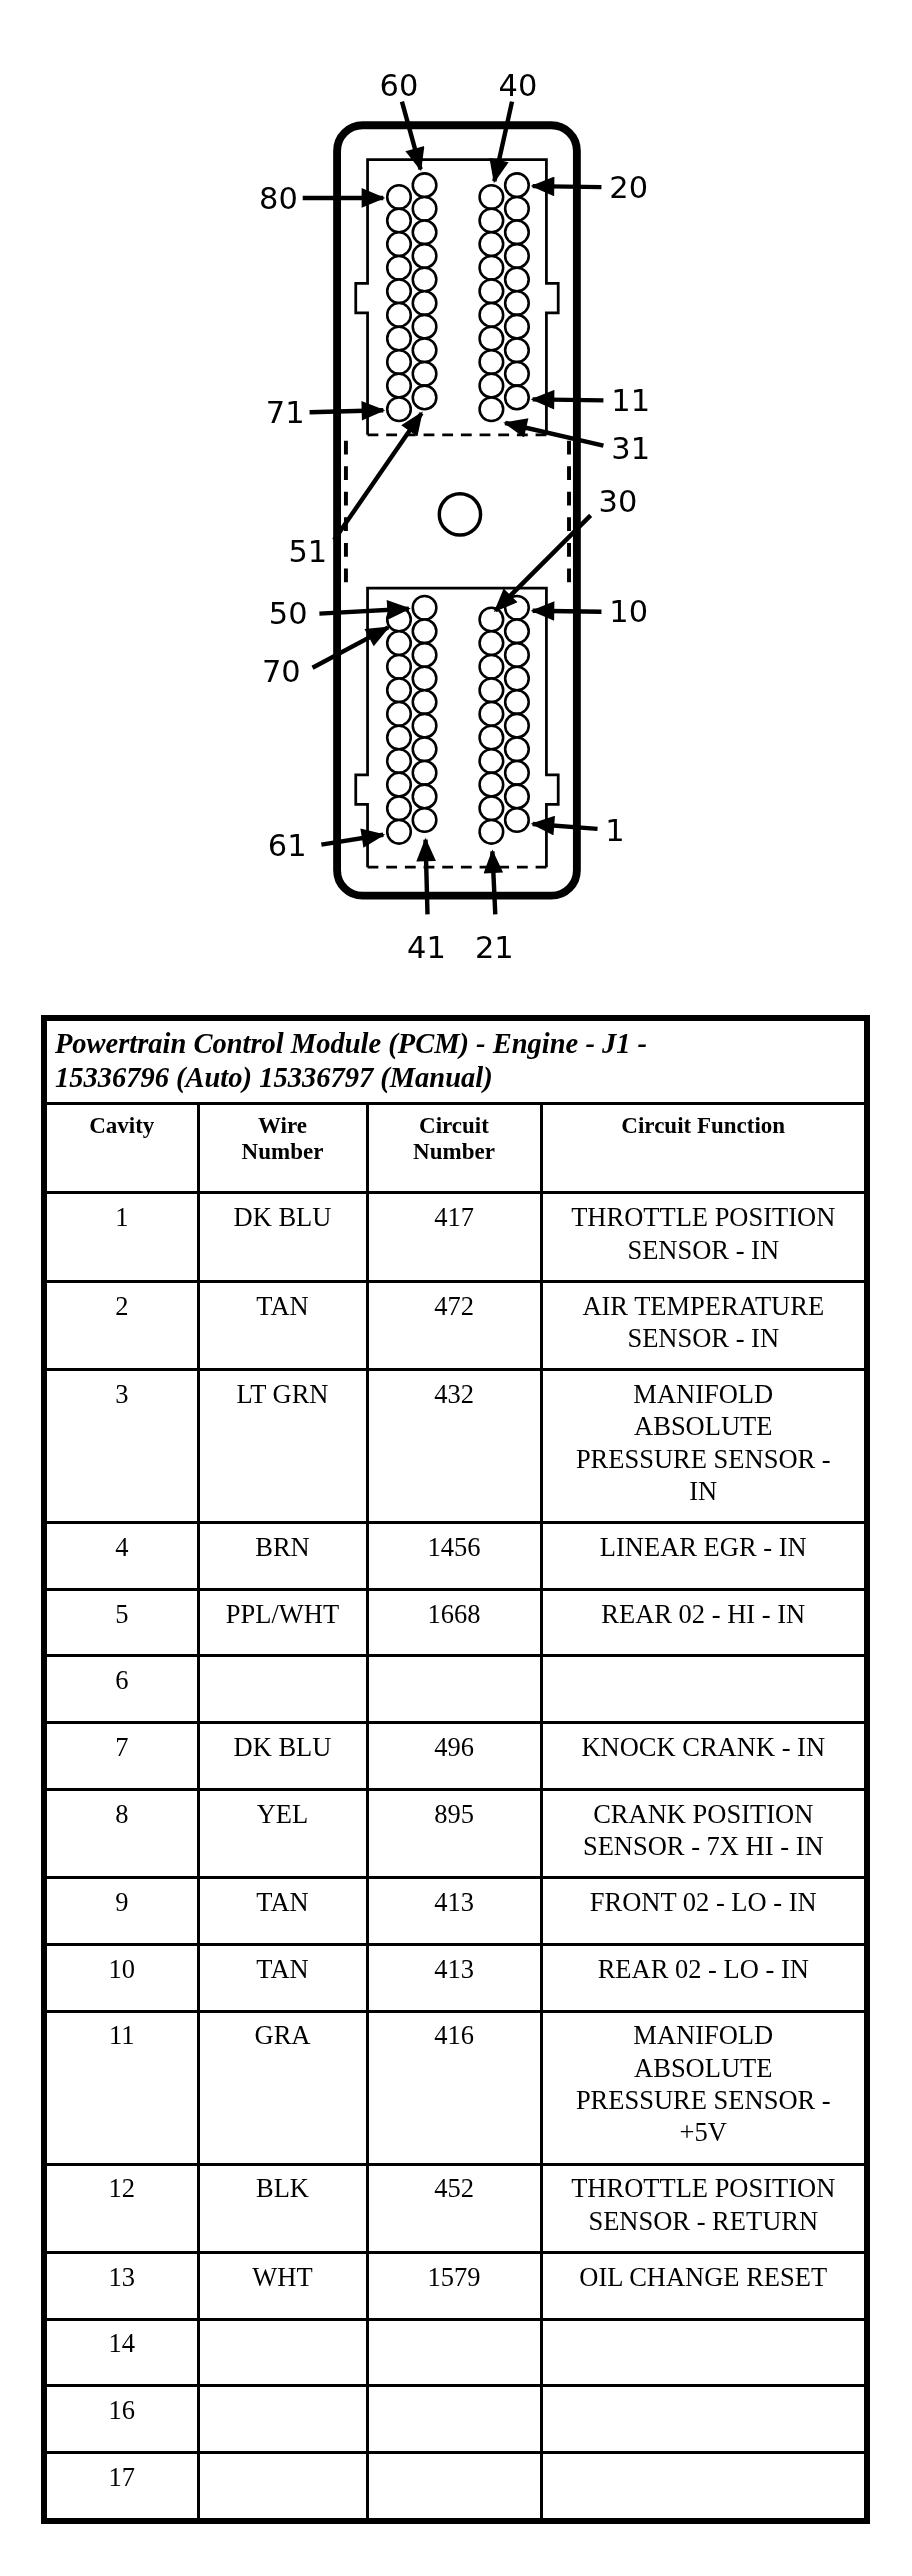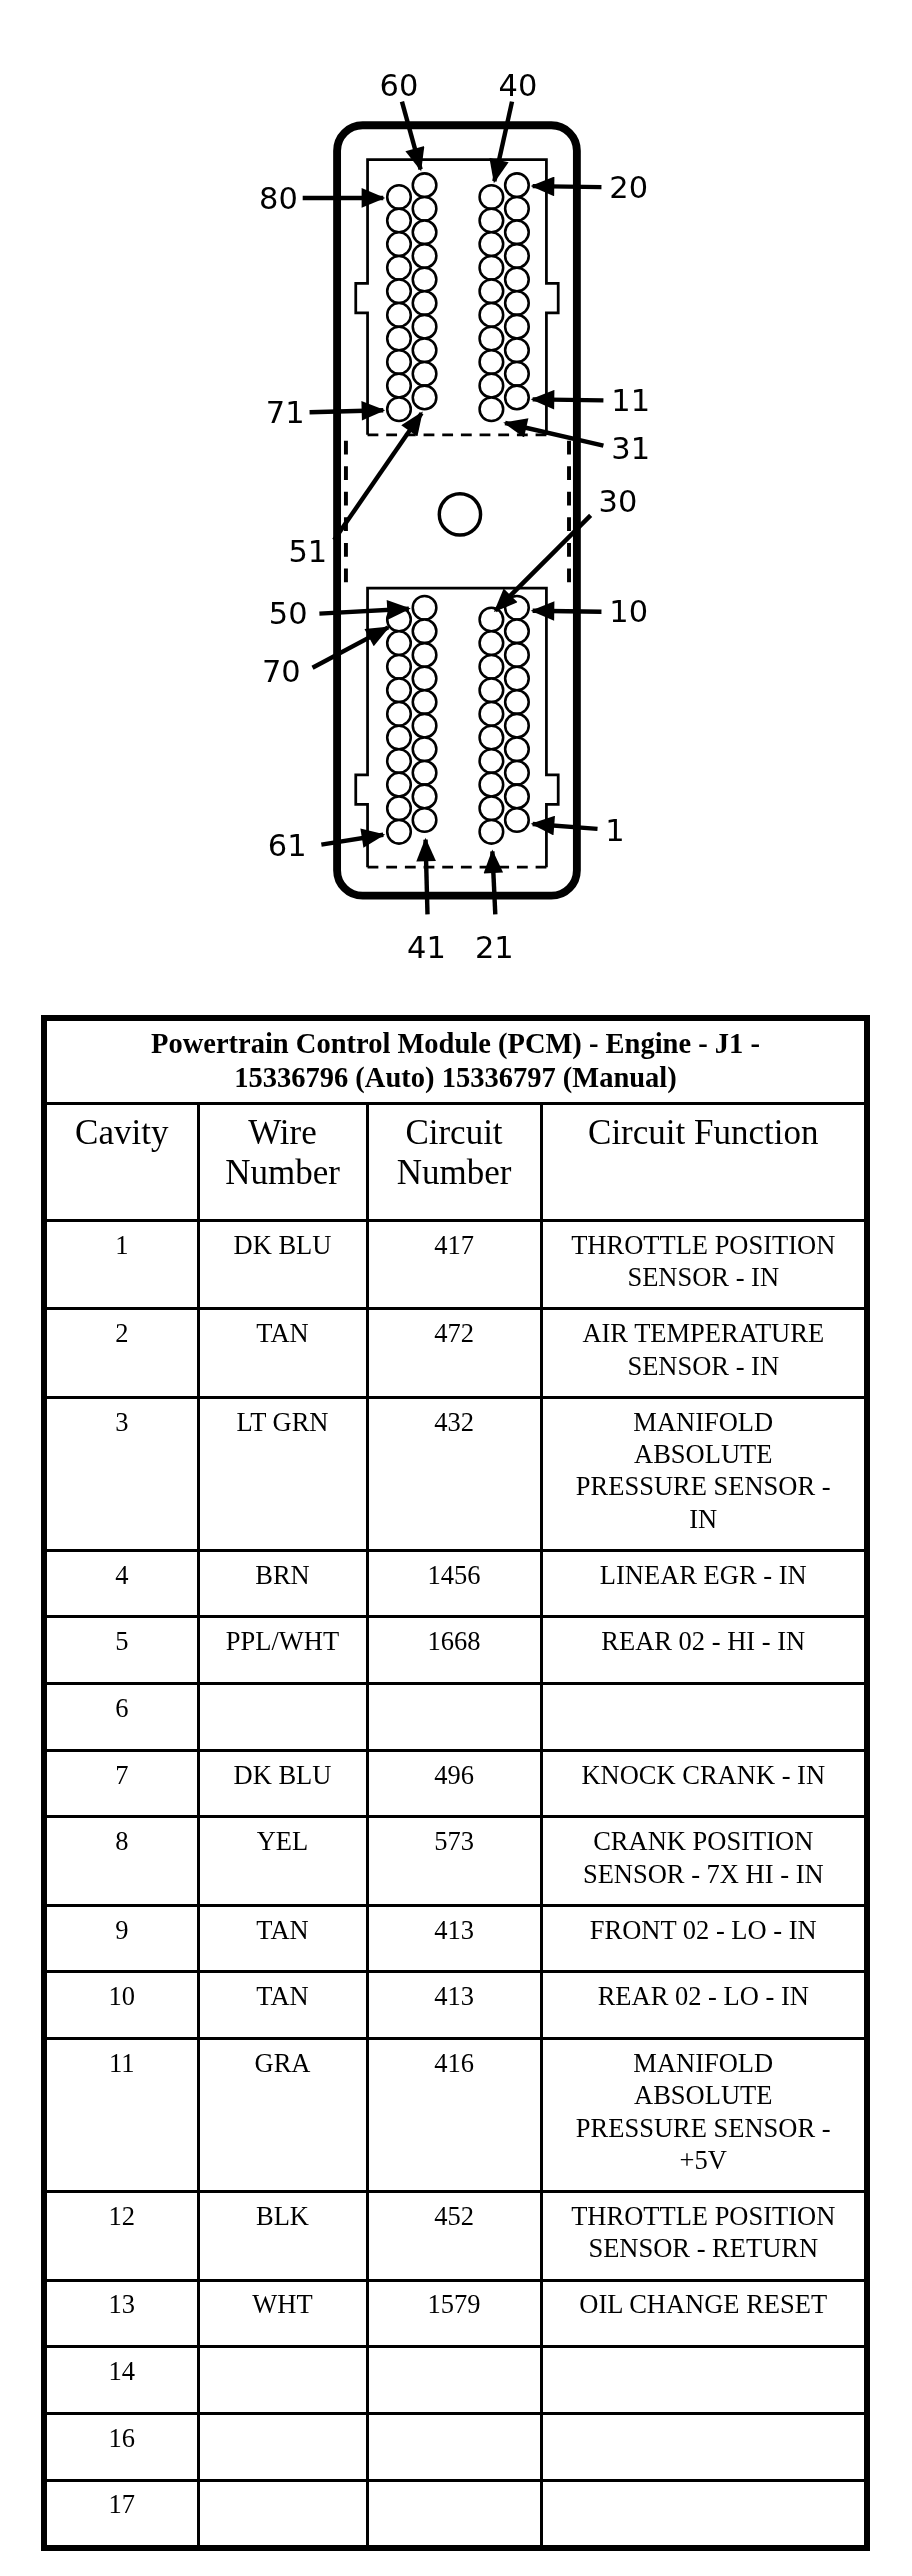--- a/index.html
+++ b/index.html
@@ -10,22 +10,22 @@
   .connector-wrap{width:820px;height:1015px;}
   svg text.pinlabel{font-family:"DejaVu Sans",sans-serif;font-size:31px;fill:#000;}
   #pins circle{fill:#fff;stroke:#000;stroke-width:2.6;}
   .outline{fill:none;stroke:#000;}
   .arrow{stroke:#000;stroke-width:4.5;marker-end:url(#ah);}
 
   
   table.pinout{border-collapse:collapse;margin-left:41px;width:824px;table-layout:fixed;}
   table.pinout,table.pinout th,table.pinout td{border:3.9px solid #000;}
   table.pinout{border-width:6.9px;}
-  th.title-cell{padding:5.9px 7.9px 7.9px;text-align:center;font-weight:bold;font-size:28.5px;line-height:1.18;}
-  tr.colheads th{padding:7.9px 5.9px 25.6px;text-align:center;font-weight:normal;font-size:35px;line-height:1.15;white-space:pre-line;vertical-align:top;}
+  th.title-cell{padding:5.9px 7.9px 7.9px;text-align:left;font-weight:bold;font-size:28.5px;line-height:1.18;font-style:italic;}
+  tr.colheads th{padding:7.9px 5.9px 25.6px;text-align:center;font-weight:bold;font-size:23px;line-height:1.15;white-space:pre-line;vertical-align:top;}
   td{vertical-align:top;padding:6.9px 9.8px 13.8px;font-size:26.5px;line-height:1.22;height:43px;}
   td.cavity,td.wire_color,td.circuit_number{text-align:center;}
   td.circuit_function{text-align:center;white-space:pre-line;}
   col.c1{width:154px;}col.c2{width:169px;}col.c3{width:174px;}col.c4{width:326px;}
 </style>
 </head>
 <body>
 
 <div class="page">
 
@@ -240,21 +240,21 @@
         </tr>
         <tr>
           <td class="cavity">7</td>
           <td class="wire_color">DK BLU</td>
           <td class="circuit_number">496</td>
           <td class="circuit_function">KNOCK CRANK - IN</td>
         </tr>
         <tr>
           <td class="cavity">8</td>
           <td class="wire_color">YEL</td>
-          <td class="circuit_number">573</td>
+          <td class="circuit_number">895</td>
           <td class="circuit_function">CRANK POSITION
 SENSOR - 7X HI - IN</td>
         </tr>
         <tr>
           <td class="cavity">9</td>
           <td class="wire_color">TAN</td>
           <td class="circuit_number">413</td>
           <td class="circuit_function">FRONT 02 - LO - IN</td>
         </tr>
         <tr>

